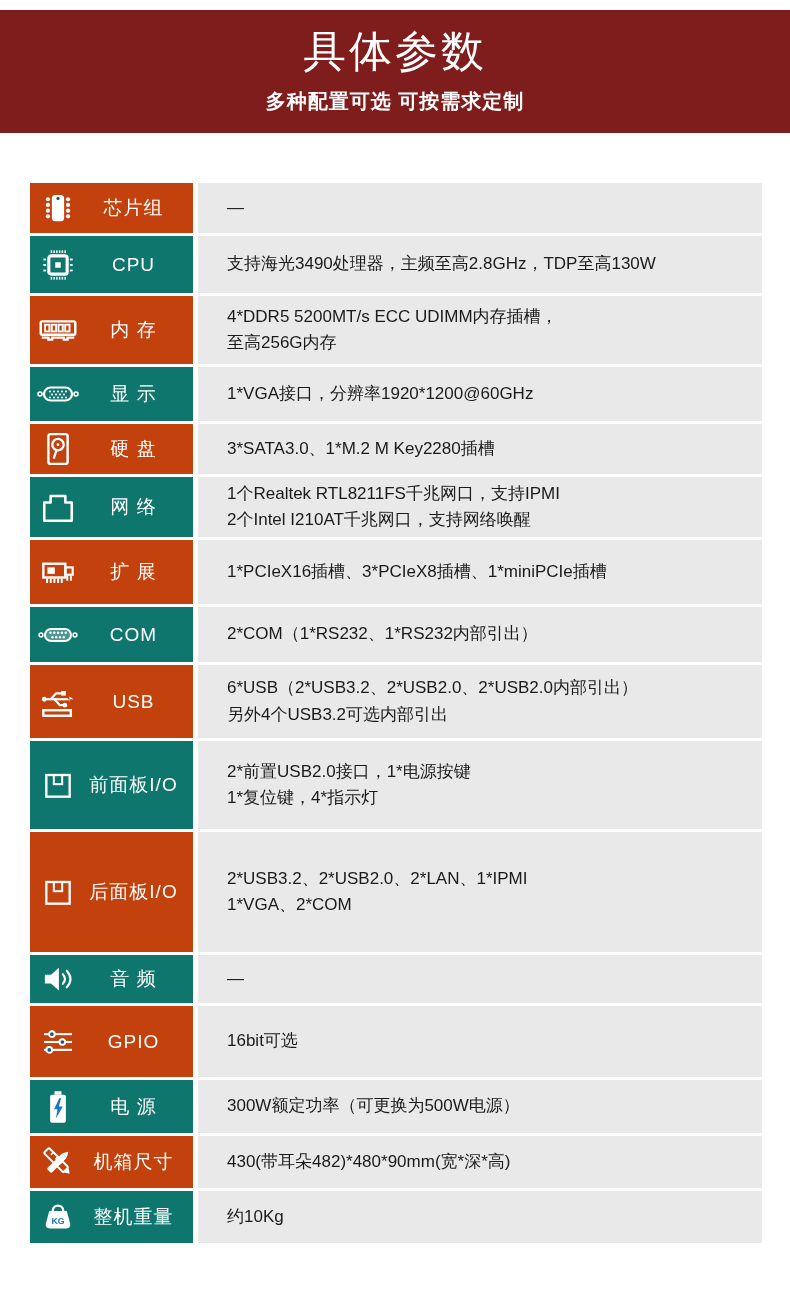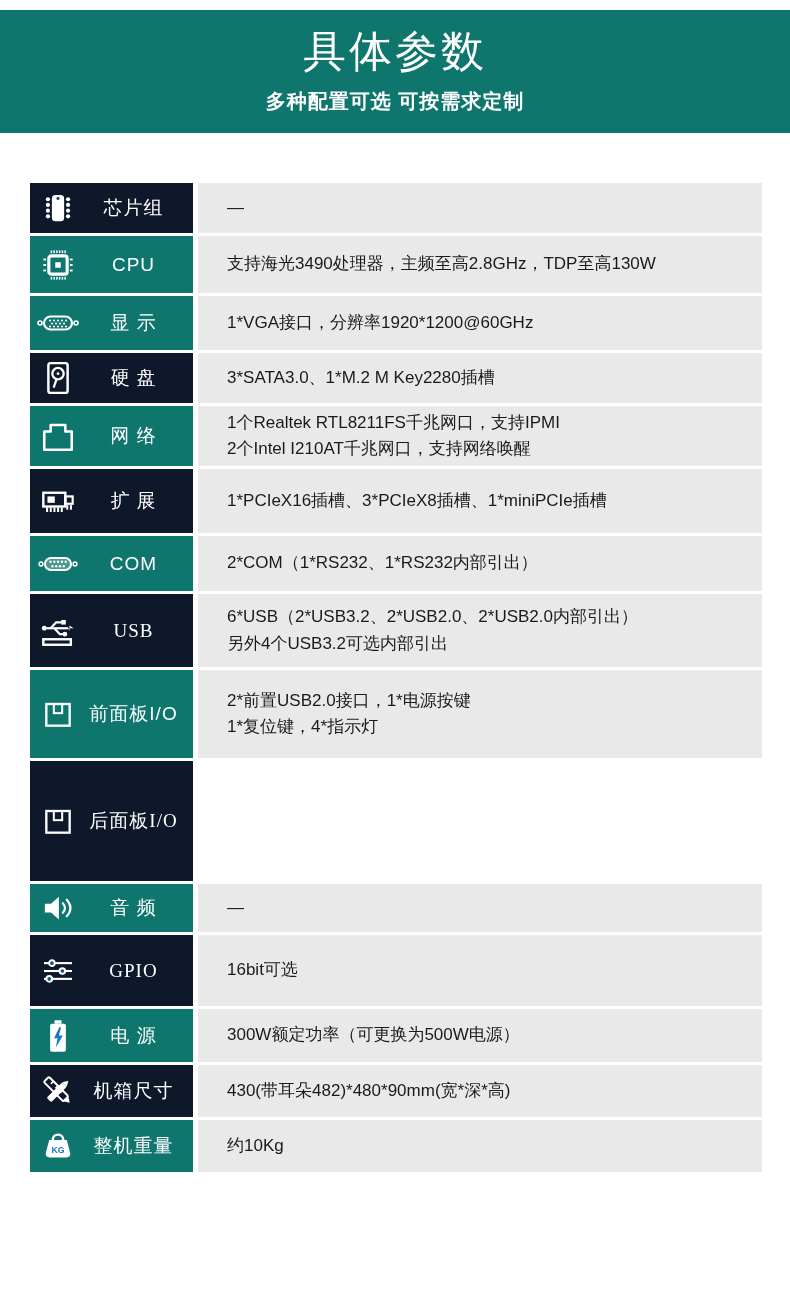--- a/index.html
+++ b/index.html
@@ -3,32 +3,32 @@
 <meta charset="utf-8">
 <style>
   html,body{margin:0;padding:0;}
   body{
     width:790px; height:1298px; background:#ffffff;
     font-family:"Liberation Sans","DejaVu Sans",sans-serif;
     -webkit-font-smoothing:antialiased;
   }
   .hero{
     margin-top:10px; width:790px; height:123px;
-    background:#0f766e; color:#ffffff;
+    background:#7f1d1d; color:#ffffff;
     display:flex; flex-direction:column; align-items:center; justify-content:center;
   }
   .hero-title{font-size:43px; letter-spacing:3px; font-weight:400; line-height:1.1;}
   .hero-sub{font-size:20px; letter-spacing:1px; margin-top:12px; font-weight:700;}
   .spec-table{margin:50px 28px 0 30px; width:732px;}
   .row{display:flex; margin-bottom:3px;}
   .cell-label{
     width:163px; flex:0 0 163px; margin-right:5px;
     display:flex; align-items:center; color:#ffffff;
   }
-  .row.dark  .cell-label{background:#0f172a;font-family:Liberation Serif, serif;}
+  .row.dark  .cell-label{background:#c2410c;}
   .row.light .cell-label{background:#0f766e;}
   .icon{width:56px; flex:0 0 56px; display:flex; justify-content:center; align-items:flex-end;}
   .icon svg{display:block;}
   .label{flex:1; text-align:center; padding-right:12px; font-size:19px; letter-spacing:1px; white-space:nowrap;}
   .cell-value{
     flex:1; background:#e9e9e9; color:#1a1a1a;
     display:flex; align-items:center;
     padding-left:29px; padding-right:10px;
     font-size:17px; line-height:1.55; white-space:pre-line;
   }
@@ -94,20 +94,39 @@
               <rect x="28" y="37" width="1.6" height="3"></rect>
               <rect x="31" y="37" width="1.6" height="3"></rect>
             </g>
         </svg>
       </span>
       <span class="label">CPU</span>
     </div>
     <div class="cell-value">支持海光3490处理器，主频至高2.8GHz，TDP至高130W</div>
   </div>
 
+  <div class="row dark" style="height:68px">
+    <div class="cell-label">
+      <span class="icon">
+        <svg width="46" height="46" viewBox="0 0 48 48">
+          <rect x="6" y="15" width="36" height="14" rx="1.5" fill="none" stroke="#fff" stroke-width="2.6"></rect>
+          <g fill="none" stroke="#fff" stroke-width="2">
+              <rect x="10.5" y="18.5" width="4.5" height="7"></rect>
+              <rect x="17.5" y="18.5" width="4.5" height="7"></rect>
+              <rect x="24.5" y="18.5" width="4.5" height="7"></rect>
+              <rect x="31.5" y="18.5" width="4.5" height="7"></rect>
+            </g>
+          <path d="M7 32 h7 v2 h4 v-2 h12 v2 h4 v-2 h7" fill="none" stroke="#fff" stroke-width="2.4"></path>
+        </svg>
+      </span>
+      <span class="label">内 存</span>
+    </div>
+    <div class="cell-value">4*DDR5 5200MT/s ECC UDIMM内存插槽，
+至高256G内存</div>
+  </div>
 
   <div class="row light" style="height:54px">
     <div class="cell-label">
       <span class="icon">
         <svg width="48" height="48" viewBox="0 0 48 48">
           <rect x="10" y="17.5" width="28" height="13" rx="6.5" fill="none" stroke="#fff" stroke-width="2.2"></rect>
           <circle cx="6" cy="24" r="2" fill="none" stroke="#fff" stroke-width="1.6"></circle>
           <circle cx="42" cy="24" r="2" fill="none" stroke="#fff" stroke-width="1.6"></circle>
           <g fill="#fff">
             <circle cx="16" cy="21.5" r="1.1"></circle>
@@ -245,20 +264,22 @@
   <div class="row dark" style="height:120px">
     <div class="cell-label">
       <span class="icon">
         <svg width="40" height="40" viewBox="0 0 48 48">
           <rect x="10" y="12" width="28" height="26" fill="none" stroke="#fff" stroke-width="2.8"></rect>
           <rect x="19" y="12" width="10" height="11" fill="none" stroke="#fff" stroke-width="2.4"></rect>
         </svg>
       </span>
       <span class="label">后面板I/O</span>
     </div>
+    <div class="cell-value">2*USB3.2、2*USB2.0、2*LAN、1*IPMI
+1*VGA、2*COM</div>
   </div>
 
   <div class="row light" style="height:48px">
     <div class="cell-label">
       <span class="icon">
         <svg width="42" height="42" viewBox="0 0 48 48">
           <path d="M9 19 h7 l9 -8 v26 l-9 -8 H9 Z" fill="#fff"></path>
           <path d="M29.5 18.5 q5 5.5 0 11" fill="none" stroke="#fff" stroke-width="2.4" stroke-linecap="round"></path>
           <path d="M34 14.5 q8.5 9.5 0 19" fill="none" stroke="#fff" stroke-width="2.4" stroke-linecap="round"></path>
         </svg>

